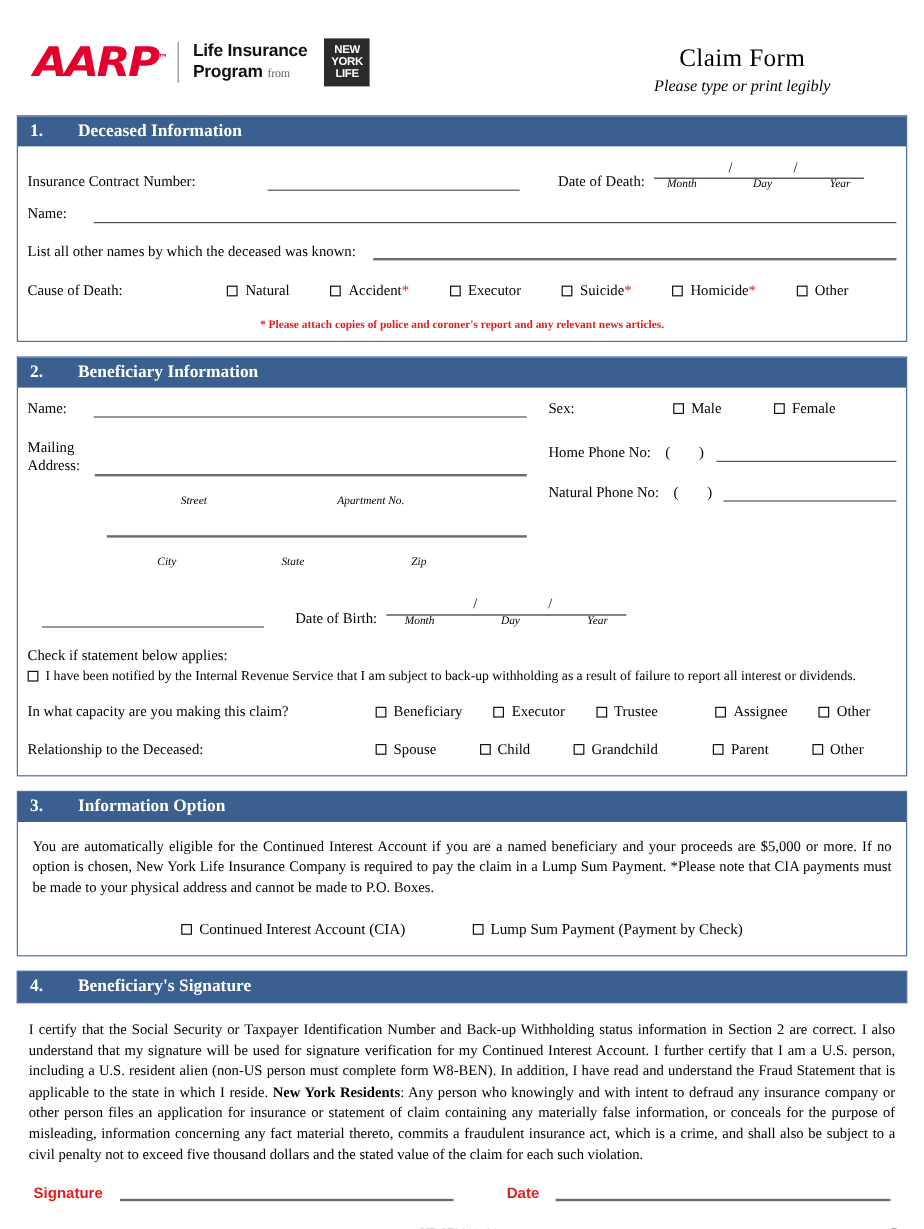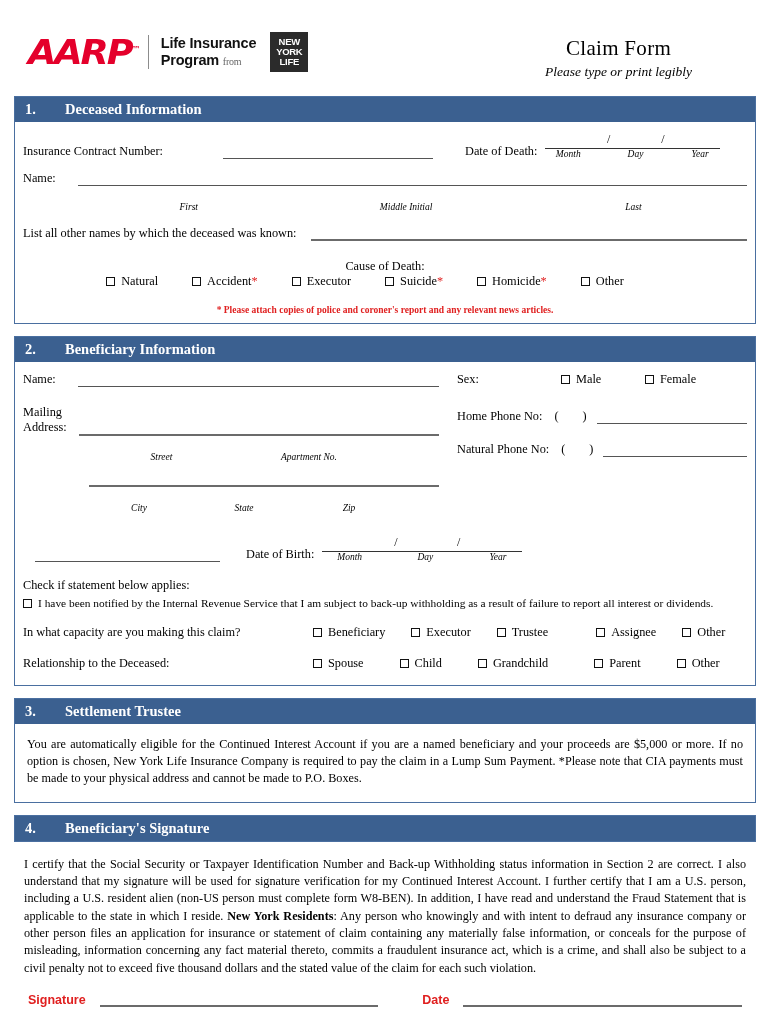--- a/index.html
+++ b/index.html
@@ -118,32 +118,27 @@
             <span style="width:56px;">Day</span>
             <span style="width:56px;">Year</span>
           </span>
         </span>
       </div>
 
       <div class="row" style="margin-top:6px;">
         <span class="lbl">Name:</span>
         <span class="line" style="margin-left:22px;"></span>
       </div>
-      <div class="subrow" style="padding-left:62px;">
-        <span class="sub" style="width:210px;">First</span>
-        <span class="sub" style="width:230px;">Middle Initial</span>
-        <span class="sub" style="width:230px;">Last</span>
-      </div>
 
       <div class="row" style="margin-top:14px;">
         <span class="lbl">List all other names by which the deceased was known:</span>
         <span class="line thick" style="margin-left:14px;"></span>
       </div>
 
-      <div class="row" style="margin-top:18px; align-items:center; justify-content:space-between;flex-direction:column;">
+      <div class="row" style="margin-top:18px; align-items:center; justify-content:space-between;">
         <span class="lbl">Cause of Death:</span>
         <span style="display:flex; gap:34px; padding-right:40px;">
           <span><span class="cb"></span><span>Natural</span><span class="ast"></span></span>
           <span><span class="cb"></span><span>Accident</span><span class="ast">*</span></span>
           <span><span class="cb"></span><span>Executor</span><span class="ast"></span></span>
           <span><span class="cb"></span><span>Suicide</span><span class="ast">*</span></span>
           <span><span class="cb"></span><span>Homicide</span><span class="ast">*</span></span>
           <span><span class="cb"></span><span>Other</span><span class="ast"></span></span>
         </span>
       </div>
@@ -255,24 +250,28 @@
           <span><span class="cb"></span><span>Other</span></span>
         </span>
       </div>
 
     </div>
   </div>
 
   <div class="section">
     <div class="sec-head">
       <span class="sec-num">3.</span>
-      <span>Settlement Trustee</span>
+      <span>Information Option</span>
     </div>
     <div class="sec-body" style="padding:12px 12px 14px 12px;">
       <div class="para">You are automatically eligible for the Continued Interest Account if you are a named beneficiary and your proceeds are $5,000 or more.  If no option is chosen, New York Life Insurance Company is required to pay the claim in a Lump Sum Payment. *Please note that CIA payments must be made to your physical address and cannot be made to P.O. Boxes.</div>
+      <div class="optrow">
+        <span><span class="cb"></span><span>Continued Interest Account (CIA)</span></span>
+        <span><span class="cb"></span><span>Lump Sum Payment (Payment by Check)</span></span>
+      </div>
     </div>
   </div>
 
   <div class="section" style="border:none;">
     <div class="sec-head" style="border:1px solid #4a6fa0;">
       <span class="sec-num">4.</span>
       <span>Beneficiary's Signature</span>
     </div>
     <div class="sec-body" style="padding:14px 10px 0 10px;">
       <div class="para">

